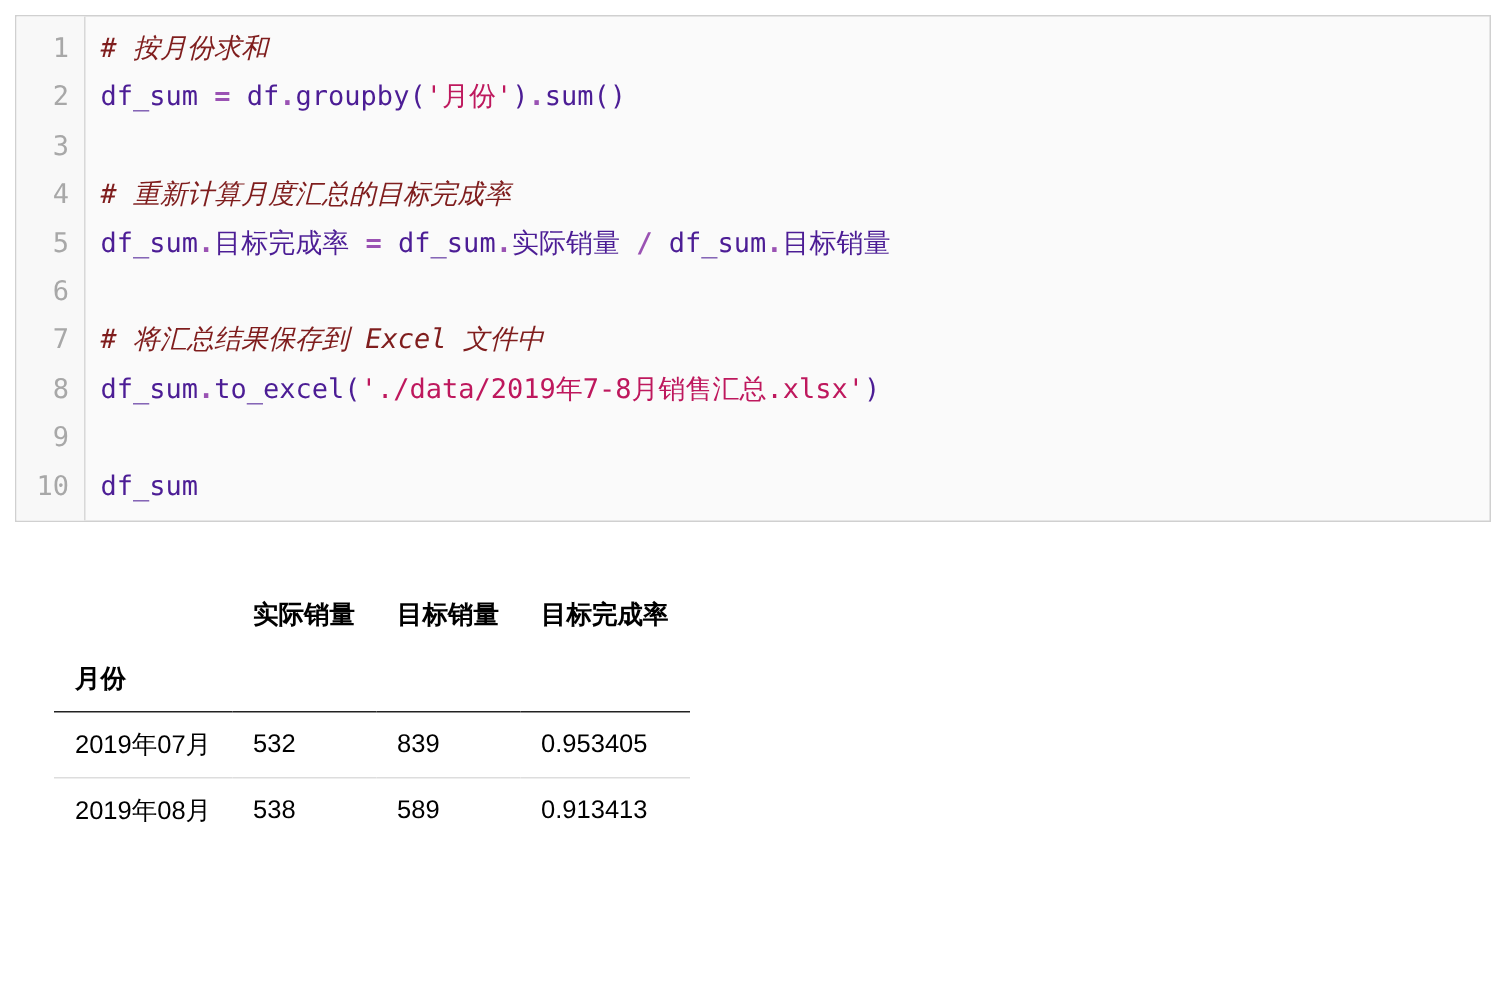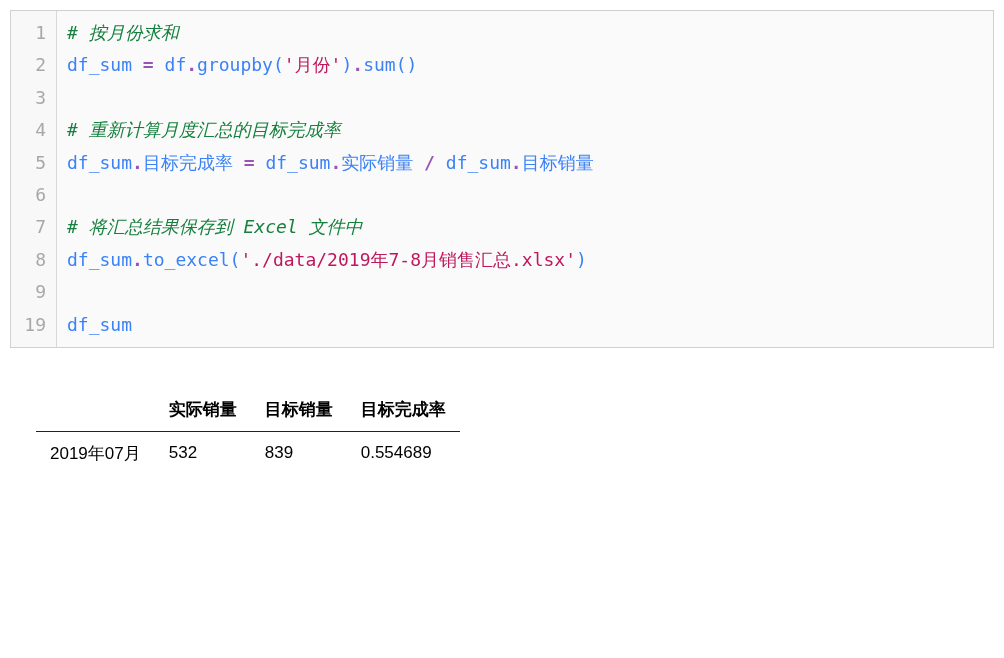--- a/index.html
+++ b/index.html
@@ -25,24 +25,24 @@
     border-right: 1px solid #d8d8d8;
     user-select: none;
     min-width: 46px;
   }
   .gutter div { }
   .code {
     padding: 6px 10px;
     white-space: pre;
     color: #111;
   }
-  .c-comment { color: #15803d; font-style: italic; }
+  .c-comment { color: #7f1d1d; font-style: italic; }
   .c-op { color: #9a52b3; font-weight: 600; }
   .c-str { color: #be185d; }
-  .c-plain { color: #3b82f6; }
+  .c-plain { color: #4c1d95; }
 
   .output {
     margin-top: 40px;
     margin-left: 26px;
     font-family: "Helvetica Neue", Arial, sans-serif;
     font-size: 17px;
   }
   .out-table {
     border-collapse: collapse;
   }
@@ -75,37 +75,49 @@
   <div class="gutter">
     <div>1</div>
     <div>2</div>
     <div>3</div>
     <div>4</div>
     <div>5</div>
     <div>6</div>
     <div>7</div>
     <div>8</div>
     <div>9</div>
-    <div>19</div>
+    <div>10</div>
   </div>
   <div class="code"><div><span class="c-comment"># 按月份求和</span></div><div><span class="c-plain">df_sum </span><span class="c-op">=</span><span class="c-plain"> df</span><span class="c-op">.</span><span class="c-plain">groupby(</span><span class="c-str">'月份'</span><span class="c-plain">)</span><span class="c-op">.</span><span class="c-plain">sum()</span></div><div>&nbsp;</div><div><span class="c-comment"># 重新计算月度汇总的目标完成率</span></div><div><span class="c-plain">df_sum</span><span class="c-op">.</span><span class="c-plain">目标完成率 </span><span class="c-op">=</span><span class="c-plain"> df_sum</span><span class="c-op">.</span><span class="c-plain">实际销量 </span><span class="c-op">/</span><span class="c-plain"> df_sum</span><span class="c-op">.</span><span class="c-plain">目标销量</span></div><div>&nbsp;</div><div><span class="c-comment"># 将汇总结果保存到 Excel 文件中</span></div><div><span class="c-plain">df_sum</span><span class="c-op">.</span><span class="c-plain">to_excel(</span><span class="c-str">'./data/2019年7-8月销售汇总.xlsx'</span><span class="c-plain">)</span></div><div>&nbsp;</div><div><span class="c-plain">df_sum</span></div></div>
 </div>
 
 <div class="output">
   <table class="out-table">
     <thead>
       <tr class="hdr-row">
         <th></th>
         <th>实际销量</th>
         <th>目标销量</th>
         <th>目标完成率</th>
       </tr>
+      <tr class="idxname-row">
+        <th class="idxname">月份</th>
+        <th></th>
+          <th></th>
+          <th></th>
+      </tr>
     </thead>
     <tbody>
       <tr>
         <td class="idx">2019年07月</td>
         <td>532</td>
         <td>839</td>
-        <td>0.554689</td>
+        <td>0.953405</td>
+      </tr>
+      <tr>
+        <td class="idx">2019年08月</td>
+        <td>538</td>
+        <td>589</td>
+        <td>0.913413</td>
       </tr>
     </tbody>
   </table>
 </div>
 
 </body></html>

